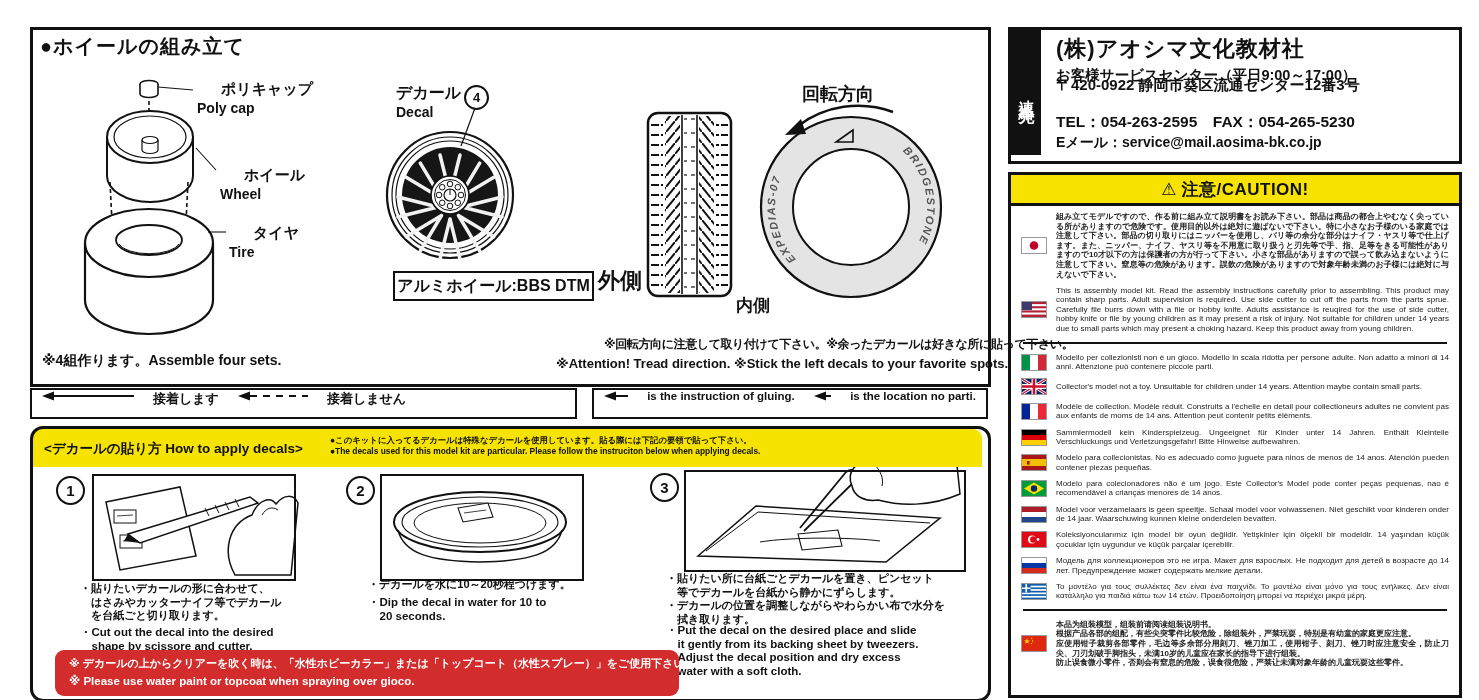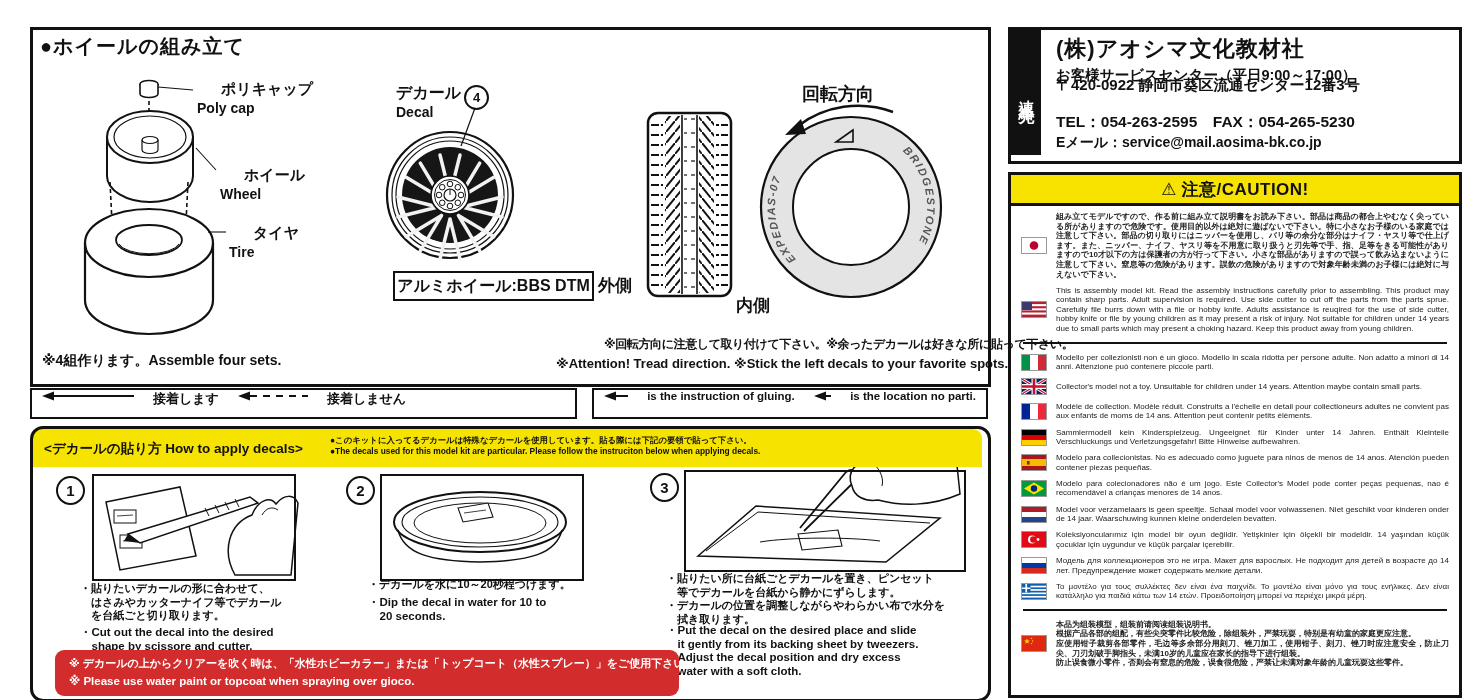--- a/index.html
+++ b/index.html
@@ -15,21 +15,21 @@
   .main-title{left:40px;top:33px;font-size:20px;font-weight:900;letter-spacing:1px;}
   .lbl{font-weight:700;white-space:nowrap;}
   .jp15{font-size:15px;margin-left:24px;} .en14{font-size:14px;font-weight:700;}
   .note-sets{left:42px;top:352px;font-size:14px;font-weight:700;}
   .decal-lbl{left:396px;top:83px;font-size:16px;font-weight:700;}
   .decal-no{left:464px;top:85px;width:21px;height:21px;border:2px solid #111;border-radius:50%;
             font-size:13px;font-weight:800;display:flex;align-items:center;justify-content:center;}
   .decal-en{left:396px;top:104px;font-size:14px;font-weight:700;}
   .wheel-type{left:351px;top:271px;width:197px;height:26px;border:2px solid #111;
               display:flex;align-items:center;justify-content:center;font-size:16px;font-weight:800;white-space:nowrap;margin-left:42px;}
-  .outside{left:598px;top:274px;font-size:17px;font-weight:800;font-family:Liberation Mono, monospace;}
+  .outside{left:598px;top:266px;font-size:22px;font-weight:800;font-family:Liberation Mono, monospace;}
   .inside{left:736px;top:266px;font-size:17px;font-weight:800;margin-top:28px;}
   .rot-lbl{left:802px;top:82px;font-size:18px;font-weight:800;}
   .note-jp{left:556px;top:336px;font-size:12px;font-weight:700;letter-spacing:-0.4px;white-space:nowrap;margin-left:48px;}
   .note-en{left:556px;top:356px;font-size:13px;font-weight:700;white-space:nowrap;}
 
   
   .legend{border:2px solid #111;display:flex;gap:19px;padding:0 10px;box-sizing:border-box;}
   .legend-l{left:30px;top:388px;width:547px;height:31px;}
   .legend-r{left:592px;top:388px;width:396px;height:31px;}
   .legend .t{font-size:13px;font-weight:700;white-space:nowrap;}

